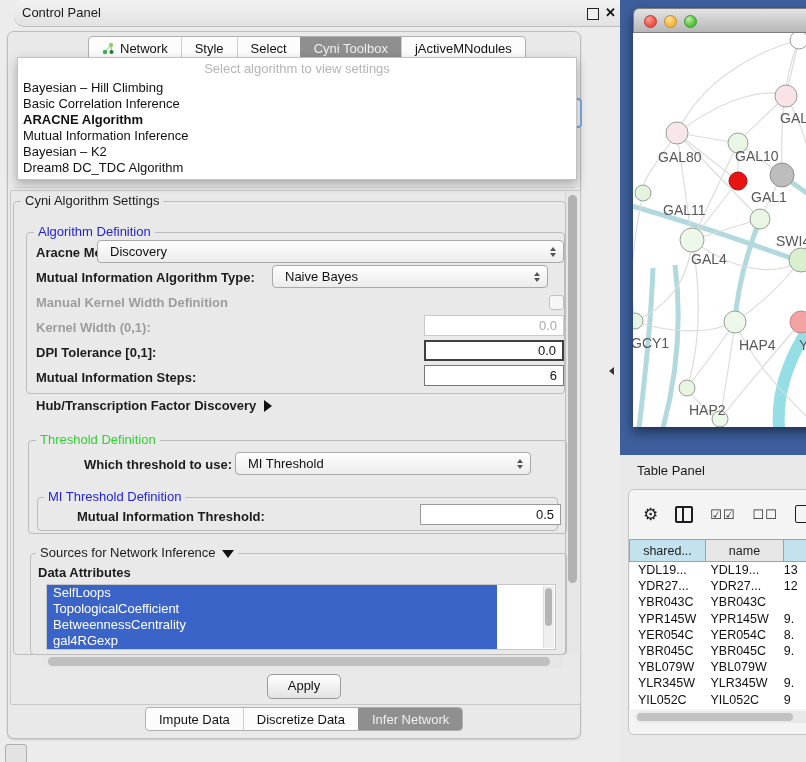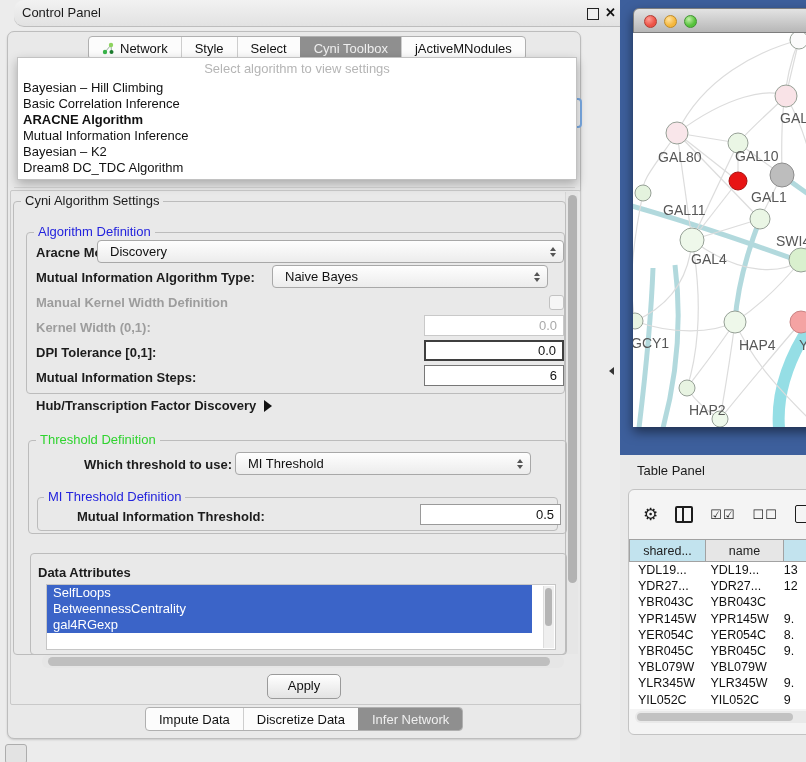--- a/index.html
+++ b/index.html
@@ -44,21 +44,21 @@
   .tri-up{width:0;height:0;border-left:3.5px solid transparent;border-right:3.5px solid transparent;border-bottom:4px solid #555;}
   .tri-dn{width:0;height:0;border-left:3.5px solid transparent;border-right:3.5px solid transparent;border-top:4px solid #555;}
   .tin{position:absolute;text-align:right;font-size:13px;font-family:"Liberation Sans",sans-serif;padding:0 6px;border:1px solid #9a9a9a;background:#fff;height:21px;box-sizing:border-box;z-index:2;color:#111;}
   .tin.dis{color:#a9a9a9;border-color:#c9c9c9;}
   .tin.foc{border:2px solid #3f3f3f;}
   #mkw-check{position:absolute;left:549px;top:295px;width:13px;height:13px;border:1px solid #c2c2c2;border-radius:3px;background:#f6f6f6;z-index:2;}
   .tri-right{display:inline-block;width:0;height:0;border-top:6px solid transparent;border-bottom:6px solid transparent;border-left:8px solid #111;margin-left:8px;vertical-align:-2px;}
   .tri-down{display:inline-block;width:0;height:0;border-left:6px solid transparent;border-right:6px solid transparent;border-top:8px solid #111;margin-left:6px;vertical-align:-1px;}
   
   #attr-list{position:absolute;left:46px;top:584px;width:510px;height:66px;background:#fff;border:1px solid #c6c6c6;overflow:hidden;z-index:2;box-sizing:border-box;}
-  .attr-item{height:16px;line-height:16px;padding-left:6px;font-size:13px;color:#fff;background:#3b64c8;width:485px;box-sizing:border-box;white-space:nowrap;}
+  .attr-item{height:16px;line-height:16px;padding-left:6px;font-size:13px;color:#fff;background:#3b64c8;width:450px;box-sizing:border-box;white-space:nowrap;}
   #attr-vscroll{position:absolute;right:1px;top:1px;width:10px;height:62px;background:#efefef;border-left:1px solid #ddd;}
   #attr-vthumb{position:absolute;left:1px;top:2px;width:7px;height:38px;background:#b5b5b5;border-radius:4px;}
   #apply-btn{position:absolute;left:267px;top:674px;width:72px;height:23px;background:linear-gradient(#ffffff,#e3e3e3);border:1px solid #9a9a9a;border-radius:5px;font-size:13px;text-align:center;line-height:21px;color:#111;z-index:2;}
   
   #desktop{position:absolute;left:620px;top:0;width:186px;height:455px;background:#3d5f9c;}
   #netwin{position:absolute;left:633px;top:8px;width:200px;height:419px;border-radius:6px 6px 0 0;box-shadow:0 5px 12px rgba(0,0,0,.5);}
   #netwin-tb{position:absolute;left:0;top:0;width:100%;height:25px;background:linear-gradient(#e3e3e3,#b7b7b7);border:1px solid #7d7d7d;border-radius:6px 6px 0 0;box-sizing:border-box;}
   .tl{position:absolute;top:6px;width:13px;height:13px;border-radius:50%;box-sizing:border-box;}
   #tl-close{left:10px;background:radial-gradient(circle at 35% 30%,#ff9d95,#ec5347 60%);border:1px solid #b23c33;}
   #tl-min{left:30px;background:radial-gradient(circle at 35% 30%,#ffe2a0,#f5b73d 60%);border:1px solid #c08c27;}
@@ -201,23 +201,25 @@
         <span class="tri-dn"></span>
       </span>
   </div>
 
   <div class="grp" style="left:37px;top:497px;width:519px;height:32px;"></div>
   <span class="grp-lg blue" style="left:44px;top:489px;">MI Threshold Definition</span>
   <span class="lb" style="left:47px;top:509px;margin-left:30px;">Mutual Information Threshold:</span>
   <input class="tin" style="left: 420px; top: 504px; width: 141px;" readonly="" value="0.5">
 
   <div class="grp" style="left:30px;top:553px;width:535px;height:100px;"></div>
+  <span class="grp-lg" style="left:36px;top:545px;"><span>Sources for Network Inference</span><span class="tri-down"></span></span>
   <span class="lb" style="left:38px;top:565px;">Data Attributes</span>
   <div id="attr-list">
     <div class="attr-item">SelfLoops</div>
+      <div class="attr-item">TopologicalCoefficient</div>
       <div class="attr-item">BetweennessCentrality</div>
       <div class="attr-item">gal4RGexp</div>
       <div id="attr-vscroll">
         <div id="attr-vthumb"></div>
       </div>
   </div>
 
   <div id="apply-btn">Apply</div>
 
   <div id="bottom-tabs" class="tabstrip">

